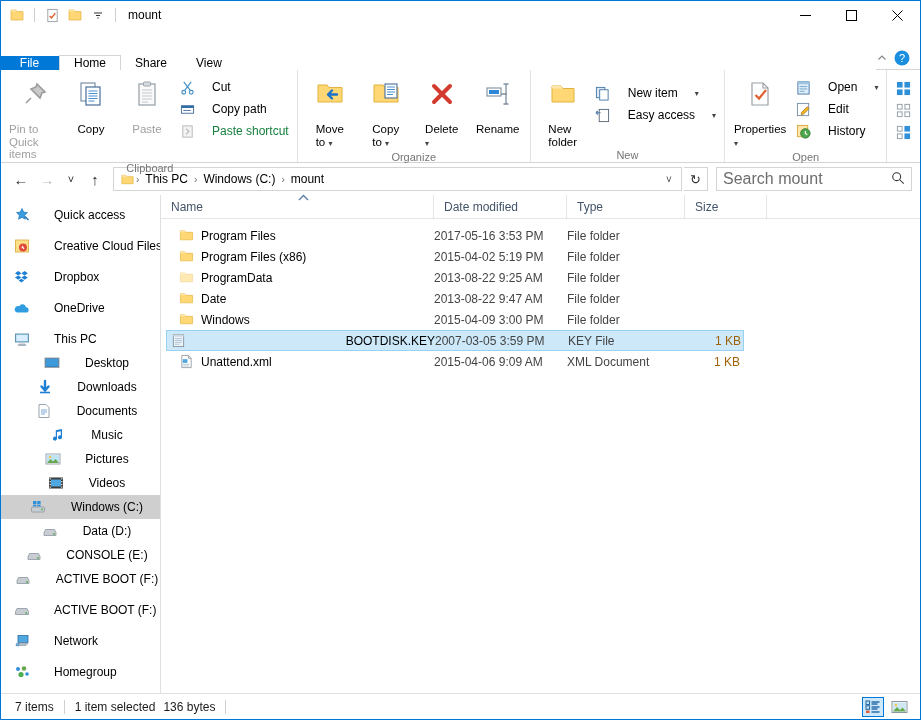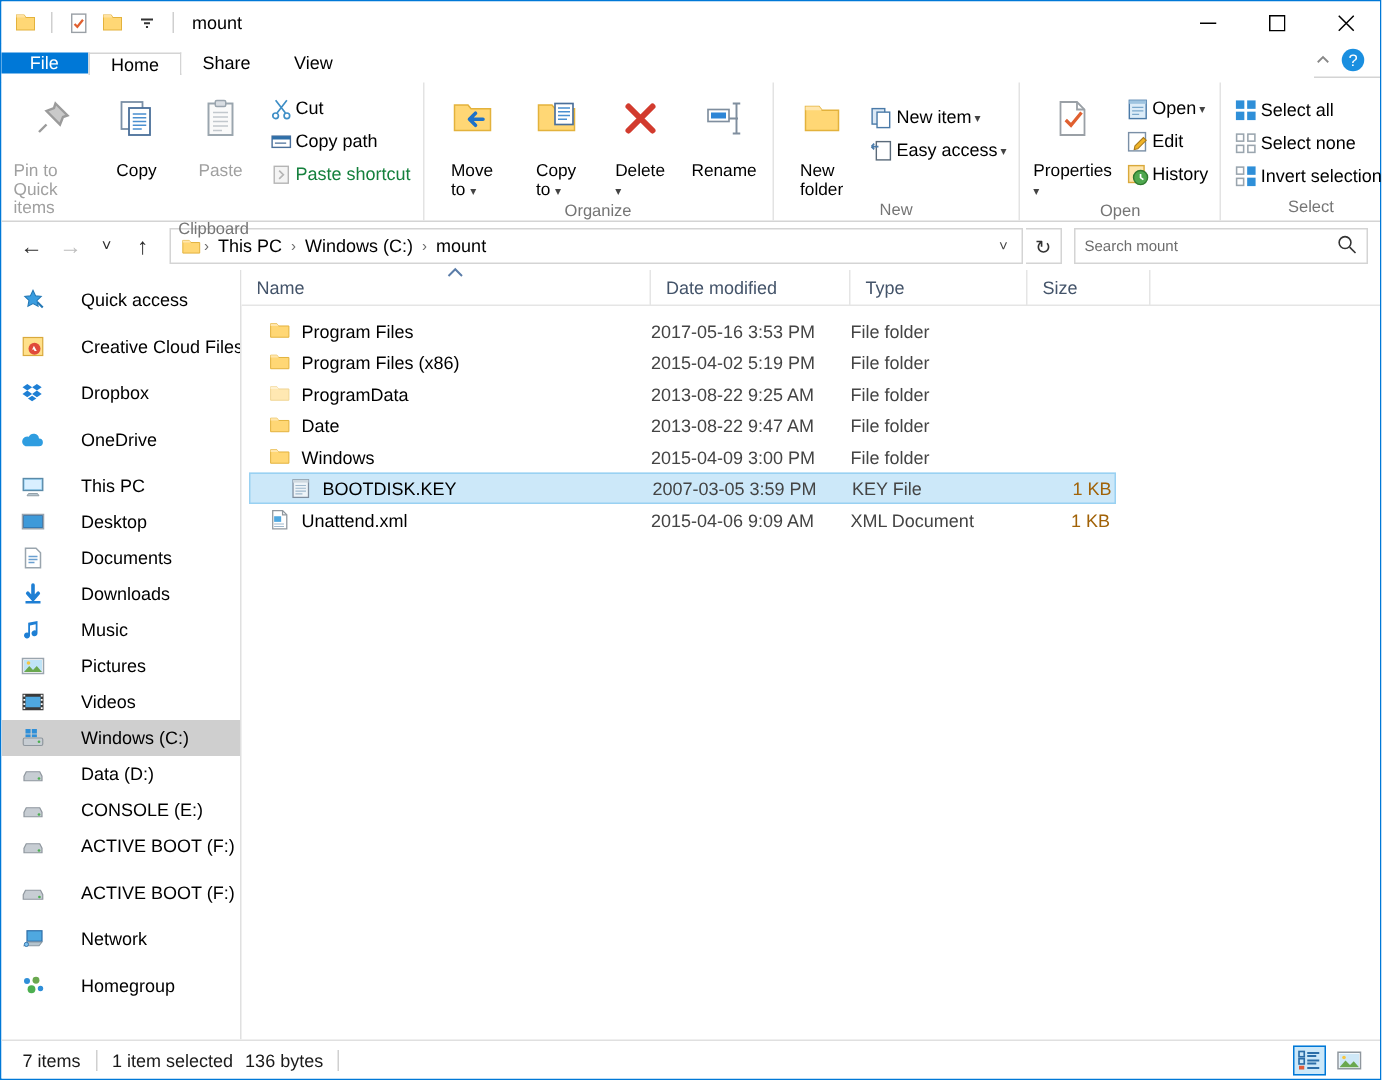--- a/index.html
+++ b/index.html
@@ -32,23 +32,24 @@
   .winctl { margin-left: auto; display: flex; height: 28px; }
   .winbtn {
     width: 46px; height: 28px;
     display: flex; align-items: center; justify-content: center;
     color: #000;
   }
 
   
   .tabbar {
     height: 26px; min-height: 26px;
-    display: flex; align-items: center;
+    display: flex; align-items: flex-end;
     background: #ffffff;
     position: relative;
+    margin-top: 15px;
   }
   .tab {
     padding: 0 14px;
     display: flex; align-items: center; justify-content: center;
     font-size: 12px; color: #000;
     background: #ffffff;
     border-right: 1px solid transparent;
   }
   .tab.file {
     background: #0078d7; color: #ffffff;
@@ -90,21 +91,21 @@
     display: flex; flex-direction: column; align-items: center;
     padding: 3px 2px 0 2px;
     text-align: left;
     gap: 12px;
   }
   .bigbtn .ic { height: 34px; display: flex; align-items: center; justify-content: center; }
   .bigbtn .lb { font-size: 11.5px; line-height: 12.5px; color: #000; }
   .bigbtn.dim .lb { color: #a0a0a0; }
   .smallcol { display: flex; flex-direction: column; padding-top: 2px; }
   .smallbtn {
-    display: flex; align-items: center; gap: 2px;
+    display: flex; align-items: center; gap: 17px;
     height: 22px; padding: 0 4px;
     font-size: 12px; color: #000;
     white-space: nowrap;
   }
   .smallbtn .ic { width: 16px; height: 16px; display:flex; align-items:center; justify-content:center; }
   .smallbtn.dim { color: #15803d; }
   .caret { font-size: 8px; color: #444; }
 
   
   .addrbar {
@@ -135,38 +136,38 @@
   .refreshbtn {
     width: 24px; height: 24px; border: 1px solid #d4d4d4; border-left: none;
     display: flex; align-items: center; justify-content: center;
     color: #333; font-size: 13px; background: #fff;
   }
   .searchbox {
     width: 196px; height: 24px; margin-left: 6px;
     border: 1px solid #d4d4d4; background: #fff;
     display: flex; align-items: center; padding: 0 6px;
   }
-  .searchbox .ph { flex: 1; color: #6d6d6d; font-size: 10px; }
+  .searchbox .ph { flex: 1; color: #6d6d6d; font-size: 16px; }
 
   
   .body { flex: 1; display: flex; min-height: 0; }
   .sidebar {
     width: 160px; min-width: 160px;
     background: #ffffff;
     border-right: 1px solid #e0e0e0;
     padding-top: 8px;
     overflow: hidden;
   }
   .navitem {
     height: 24px; display: flex; align-items: center;
     font-size: 12px; color: #000;
     padding-left: 12px; gap: 24px;
     white-space: nowrap;
   }
-  .navitem.indent { padding-left: 12px; }
+  .navitem.indent { padding-left: 12px; justify-content: center; }
   .navitem.selected { background: #cfcfcf; }
   .navitem .ic { width: 17px; height: 17px; display:flex; align-items:center; justify-content:center; flex-shrink:0;}
   .navgap { height: 7px; }
 
   .content { flex: 1; display: flex; flex-direction: column; min-width: 0; position: relative; }
   .colhdr {
     height: 24px; min-height: 24px;
     display: flex; align-items: center;
     border-bottom: 1px solid #e5e5e5;
     position: relative;
@@ -196,21 +197,21 @@
   .frow.selected {
     background: #cce8f9;
     border: 1px solid #99d1f2;
     height: 21px;
   }
   .fc { display: flex; align-items: center; overflow: hidden; white-space: nowrap; }
   .fc.name { width: 268px; padding-left: 12px; gap: 7px; }
   .fc.date { width: 133px; color: #444; }
   .fc.type { width: 118px; color: #444; }
   .fc.size { width: 55px; color: #a16207; justify-content: flex-end; }
-  .frow.selected .fc.name { padding-left: 25px; }
+  .frow.selected .fc.name { padding-left: 3px; justify-content: space-between; }
   .fc .ic { width: 16px; height: 16px; display:flex; align-items:center; justify-content:center; flex-shrink:0;}
 
   
   .statusbar {
     height: 26px; min-height: 26px;
     border-top: 1px solid #e0e0e0;
     display: flex; align-items: center;
     padding: 0 6px;
     font-size: 12px; color: #1a1a1a;
     background: #ffffff;
@@ -657,37 +658,37 @@
               <rect x="1" y="3" width="14" height="9.5" fill="#2f6fa8" stroke="#9aa5ae" stroke-width="1"></rect>
               <rect x="2" y="4" width="12" height="7.5" fill="#3e9ad9"></rect>
             </svg>
         </span>
         <span>Desktop</span>
       </div>
 
       <div class="navitem indent">
         <span class="ic">
           <svg width="16" height="16" viewBox="0 0 16 16">
+              <path d="M8 2v8M4.5 7.5L8 11.5l3.5-4" fill="none" stroke="#1e7fd4" stroke-width="2.4" stroke-linecap="round"></path>
+              <path d="M3 13.5h10" stroke="#1e7fd4" stroke-width="1.6"></path>
+            </svg>
+        </span>
+        <span>Downloads</span>
+      </div>
+
+      <div class="navitem indent">
+        <span class="ic">
+          <svg width="16" height="16" viewBox="0 0 16 16">
               <path d="M3 1.5h7l3 3v10H3z" fill="#fff" stroke="#9aa5ae" stroke-width="1"></path>
               <g stroke="#6a9fd0" stroke-width=".9">
                 <path d="M5 7h6M5 9h6M5 11h4"></path>
               </g>
             </svg>
         </span>
         <span>Documents</span>
-      </div>
-
-      <div class="navitem indent">
-        <span class="ic">
-          <svg width="16" height="16" viewBox="0 0 16 16">
-              <path d="M8 2v8M4.5 7.5L8 11.5l3.5-4" fill="none" stroke="#1e7fd4" stroke-width="2.4" stroke-linecap="round"></path>
-              <path d="M3 13.5h10" stroke="#1e7fd4" stroke-width="1.6"></path>
-            </svg>
-        </span>
-        <span>Downloads</span>
       </div>
 
       <div class="navitem indent">
         <span class="ic">
           <svg width="16" height="16" viewBox="0 0 16 16">
               <path d="M11 2v8.2a2 2 0 11-1.2-1.8V4.2L6 5v6.6a2 2 0 11-1.2-1.8V3.2z" fill="#1e7fd4"></path>
             </svg>
         </span>
         <span>Music</span>
       </div>

